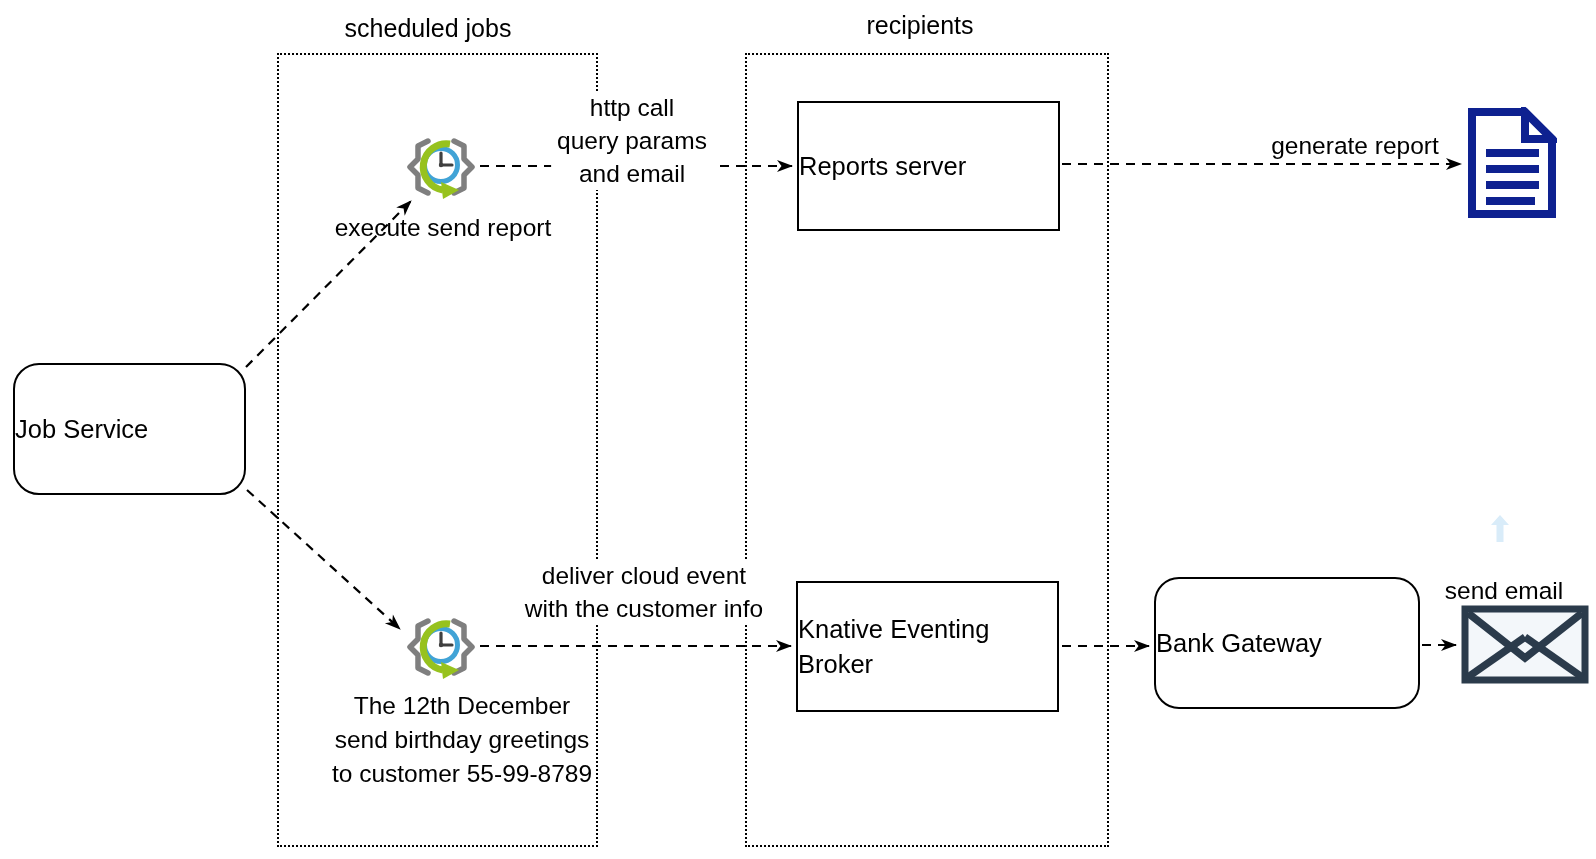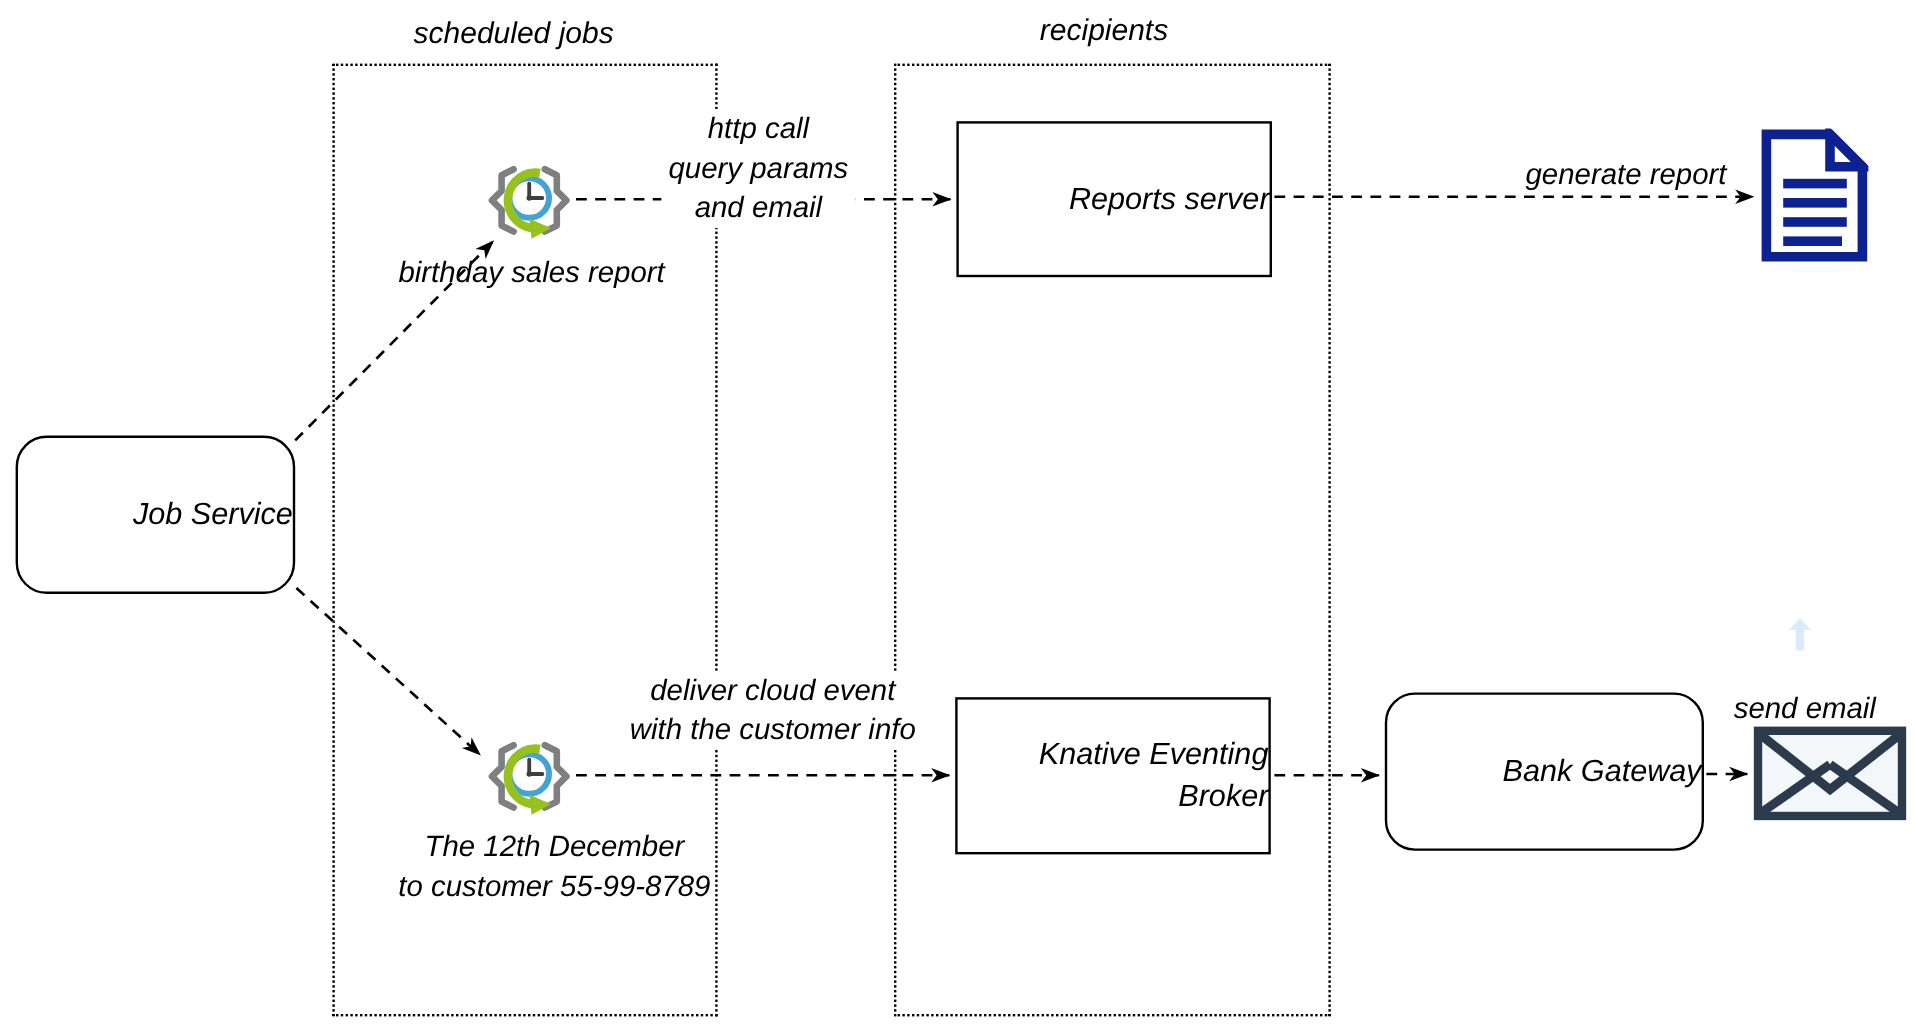--- a/index.html
+++ b/index.html
@@ -5,21 +5,20 @@
   * { margin: 0; padding: 0; box-sizing: border-box; }
   html, body { background: #ffffff; }
   #canvas {
     position: relative;
     width: 1596px;
     height: 859px;
     background: #ffffff;
     font-family: "Liberation Sans", sans-serif;
     color: #000000;
     overflow: hidden;
-    font-style: italic;
   }
 
   
   .group {
     position: absolute;
     border: 2px dotted #000000;
     background: transparent;
   }
   #group-scheduled-jobs { left: 277px; top: 53px; width: 321px; height: 794px; }
   #group-recipients     { left: 745px; top: 53px; width: 364px; height: 794px; }
@@ -35,21 +34,21 @@
   #group-label-scheduled-jobs { left: 428px; top: 14px; }
   #group-label-recipients     { left: 920px; top: 11px; }
 
   
   .node {
     position: absolute;
     border: 2.5px solid #000000;
     background: #ffffff;
     display: flex;
     flex-direction: column;
-    align-items: flex-end;
+    align-items: flex-start;
     justify-content: center;
     text-align: center;
     font-size: 25.5px;
     line-height: 35px;
     z-index: 5;
   }
   #node-job-service    { left: 13px;   top: 363px; width: 233px; height: 132px; border-radius: 26px; }
   #node-reports-server { left: 797px;  top: 101px; width: 263px; height: 130px; }
   #node-knative-broker { left: 796px;  top: 581px; width: 263px; height: 131px; }
   #node-bank-gateway   { left: 1154px; top: 577px; width: 266px; height: 132px; border-radius: 25px; }
@@ -167,25 +166,26 @@
     <polyline class="brace" points="51,4 61,9 61,22 69,30 61,38 61,51 51,56"></polyline>
     <circle class="clock-ring" cx="38" cy="28" r="16.5"></circle>
     <path class="green-arc" d="M47,7 A 22.5,22.5 0 1 0 40,53"></path>
     <polygon class="green-head" points="38,45 56,53 40,62"></polygon>
     <line class="clock-hand" x1="38" y1="28" x2="38" y2="16"></line>
     <line class="clock-hand" x1="38" y1="28" x2="49" y2="28"></line>
     <circle cx="38" cy="28" r="2.2" fill="#3f3f3f"></circle>
   </svg>
 
   <div class="schedule-label" id="schedule-label-sales">
-    <div>birthday sales report</div>
+    <div>execute send report</div>
   </div>
 
   <div class="schedule-label" id="schedule-label-birthday">
     <div>The 12th December</div>
+    <div>send birthday greetings</div>
     <div>to customer 55-99-8789</div>
   </div>
 
   <div class="edge-label" id="edge-label-http-call">
     <div>http call</div>
     <div>query params</div>
     <div>and email</div>
   </div>
 
   <div class="edge-label" id="edge-label-deliver-event">

